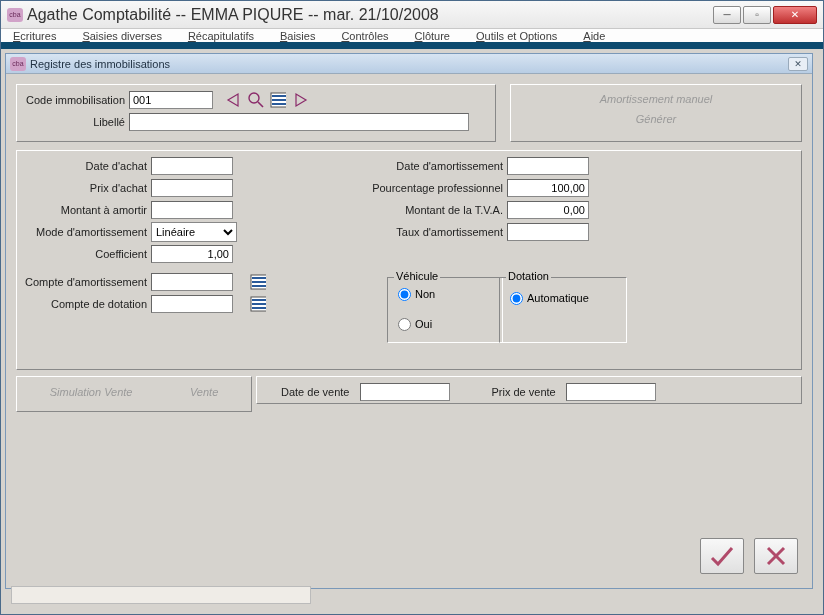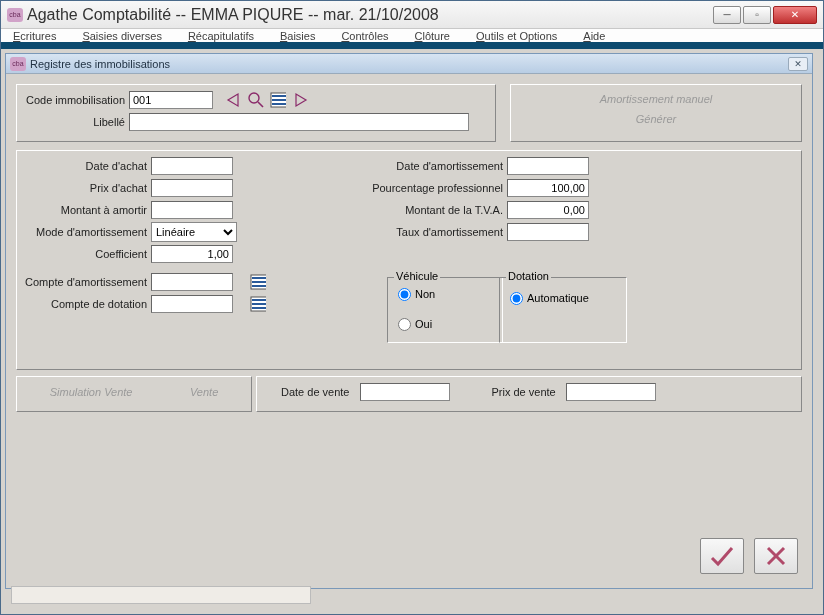--- a/index.html
+++ b/index.html
@@ -44,21 +44,21 @@
     font-size: 9px; text-align: center; line-height: 12px; border-radius: 2px; color:#456;
   }
   .panel {
     position: absolute; border: 1px solid #fff; border-right-color:#888; border-bottom-color:#888;
     background: #d6d3ce;
   }
   .panel1 { left: 10px; top: 30px; width: 480px; height: 58px; padding: 4px; }
   .panel2 { left: 504px; top: 30px; width: 292px; height: 58px; padding: 4px; text-align:center;}
   .panel3 { left: 10px; top: 96px; width: 786px; height: 220px; padding: 4px;}
   .panel4 { left: 10px; top: 322px; width: 236px; height: 36px; padding: 4px;}
-  .panel5 { left: 250px; top: 322px; width: 546px; height: 36px; padding: 4px;}
+  .panel5 { left: 250px; top: 322px; width: 546px; height: 28px; padding: 4px;}
   .row { display:flex; align-items:center; height:22px; }
   .lbl { text-align: right; padding-right: 4px; color:#222; }
   .inp {
     height: 18px; border: 1px solid #888; border-top-color:#666; border-left-color:#666;
     background: #fff; padding: 0 3px; font-size: 11px; color:#000;
   }
   .inp.ro { text-align:right;}
   .sel { height: 20px; border: 1px solid #888; background: #fff; font-size: 11px;}
   .tb-btn {
     width: 20px; height: 20px; border:none; background:transparent;

